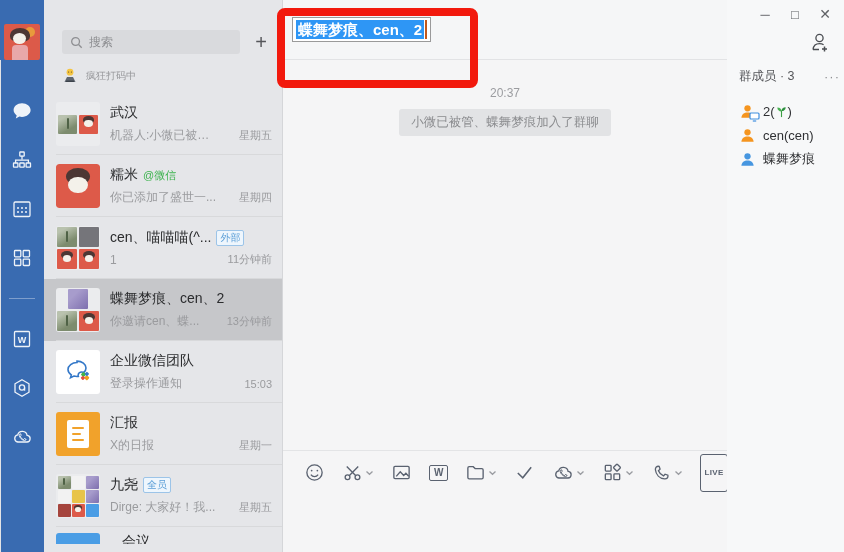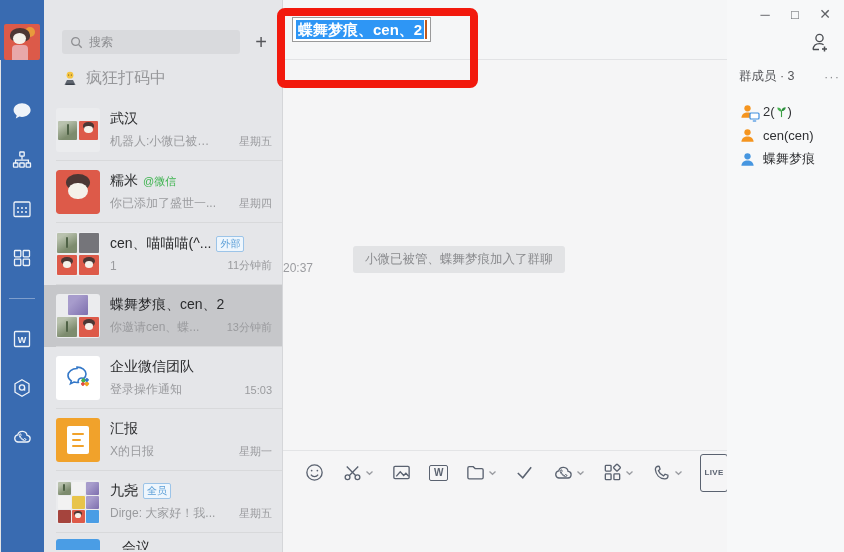--- a/index.html
+++ b/index.html
@@ -19,21 +19,21 @@
   .side-divider { width:26px; height:1px; background:rgba(255,255,255,.35); margin:2px 0; }
   .side-icon svg { display:block; }
 
   
   .chat-list { width:239px; flex:0 0 239px; background:#e5e6e9; border-right:1px solid #d5d6d9; display:flex; flex-direction:column; overflow:hidden; }
   .search-row { display:flex; align-items:center; padding:30px 10px 8px 18px; gap:10px; }
   .search-box { flex:1; height:24px; background:#d9dadd; border-radius:3px; display:flex; align-items:center; padding:0 8px; gap:6px; cursor:text; }
   .search-box span { color:#8e8f92; font-size:12px; }
   .add-btn { width:22px; height:22px; display:flex; align-items:center; justify-content:center; font-size:20px; font-weight:300; color:#55565a; cursor:pointer; }
   .status-row { display:flex; align-items:center; gap:8px; padding:6px 18px 10px 18px; cursor:pointer; }
-  .status-row .stx { color:#96979a; font-size:16px; }
+  .status-row .stx { color:#96979a; font-size:10px; }
   .items { flex:1; overflow:hidden; }
   .item { display:flex; align-items:center; height:62px; padding:0 10px 0 12px; gap:10px; cursor:pointer; position:relative; }
   .item:after { content:""; position:absolute; left:12px; right:0; bottom:0; height:1px; background:#d8d9db; }
   .item.sel { background:#c6c7ca; }
   .it-main { flex:1; min-width:0; }
   .l1 { display:flex; align-items:center; gap:5px; }
   .it-name { font-size:14px; color:#2b2c2e; white-space:nowrap; overflow:hidden; text-overflow:ellipsis;text-align:right; }
   .l2 { display:flex; align-items:center; margin-top:5px; gap:20px; }
   .it-msg { flex:1; min-width:0; font-size:12px; color:#9a9b9e; white-space:nowrap; overflow:hidden; text-overflow:ellipsis; }
   .it-time { font-size:11px; color:#9a9b9e; flex:0 0 auto;text-align:right; }
@@ -73,21 +73,21 @@
   .item-partial { height:17px; overflow:hidden; display:flex; gap:22px; padding:6px 10px 0 12px; }
   .item-partial .av { height:44px; }
   .item-partial .it-name { font-size:14px; }
 
   
   .main { flex:1; display:flex; flex-direction:column; min-width:0; background:#f5f5f6; }
   .main-header { height:60px; flex:0 0 60px; border-bottom:1px solid #e2e3e5; display:flex; align-items:center; padding-left:9px; background:#f5f6f7; }
   .title-input { background:#fff; border:1px solid #9a9a9a; padding:2px 3px; display:inline-flex; align-items:center; cursor:text; }
   .title-sel { background:#2e96f5; color:#fff; font-weight:bold; font-size:15px; line-height:19px; padding:0 2px; white-space:nowrap; }
   .caret { width:2px; height:19px; background:#c2571b; margin-left:1px; }
-  .chat-body { flex:1; display:flex; flex-direction:row; align-items:center; overflow:hidden;gap:40px; }
+  .chat-body { flex:1; display:flex; flex-direction:column; align-items:center; overflow:hidden; }
   .time-label { margin-top:26px; font-size:12px; color:#9b9ca0; }
   .sys-bubble { margin-top:9px; background:#e2e3e5; color:#8a8b8e; font-size:12.5px; padding:5px 12px; border-radius:3px; }
   .toolbar { height:44px; flex:0 0 44px; border-top:1px solid #e3e4e6; display:flex; align-items:center; padding:0 0 0 16px; gap:7px; }
   .tb-group { display:flex; align-items:center; gap:2px; padding:0 5px; cursor:pointer; }
   .tb-group svg { display:block; }
   .chev { display:block; }
   .live-box { border:1.4px solid #5a6270; border-radius:3px; font-size:8px; font-weight:bold; letter-spacing:.4px; color:#5a6270; padding:14px 3px; line-height:1; }
   .wbox { border:1.4px solid #5a6270; border-radius:2px; font-size:10px; font-weight:bold; color:#5a6270; padding:2px 4px; line-height:1; }
   .input-area { height:58px; flex:0 0 58px; }
 

